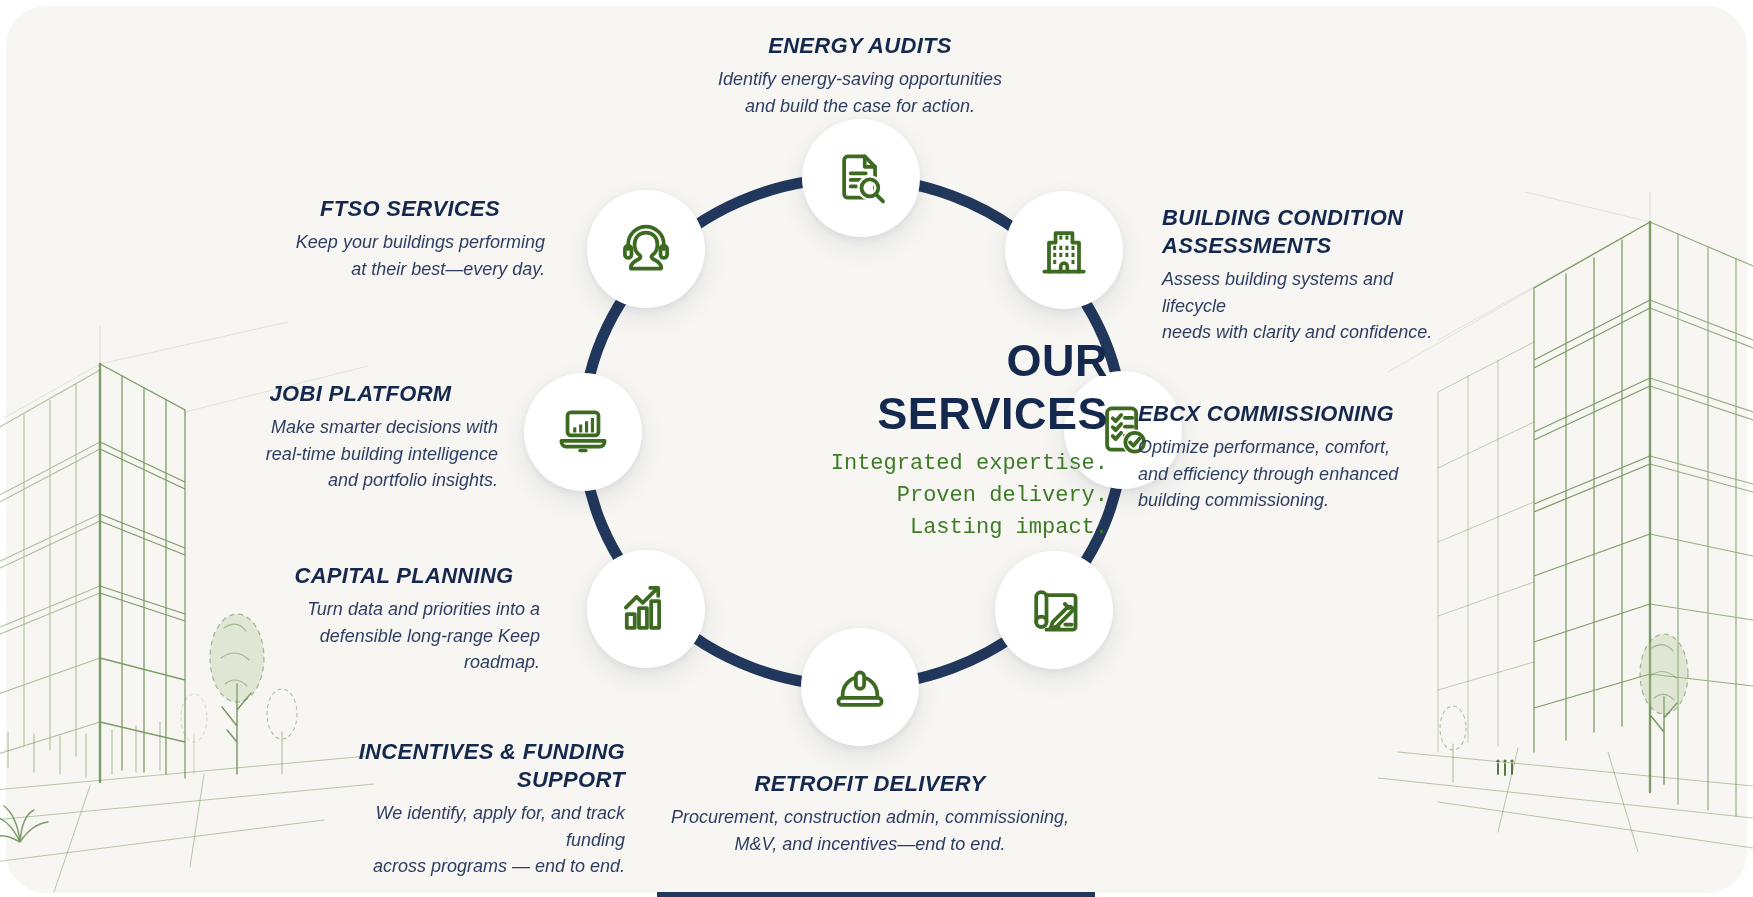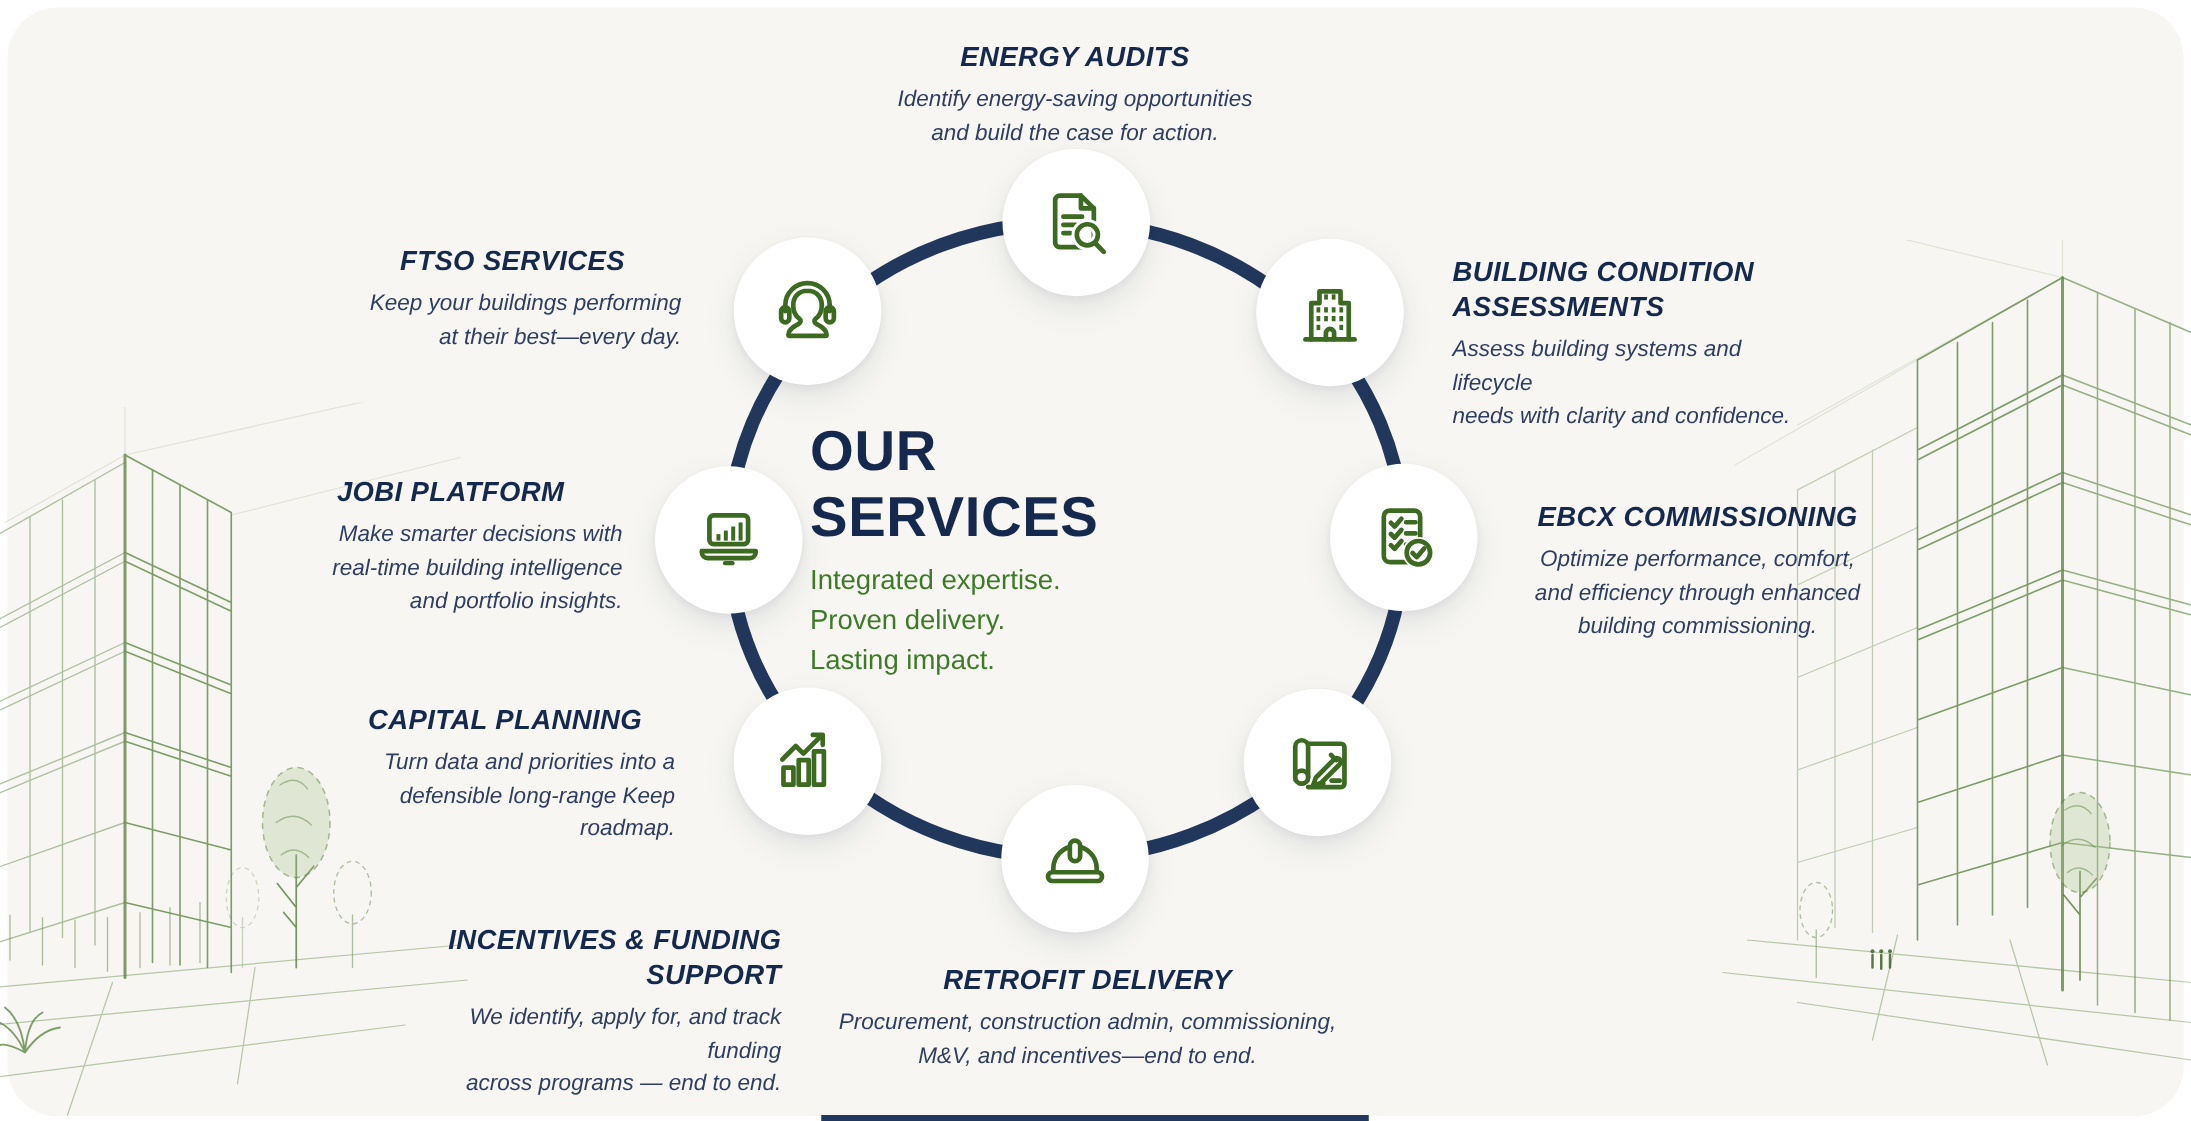--- a/index.html
+++ b/index.html
@@ -12,23 +12,23 @@
         box-shadow:0 10px 24px rgba(25,45,75,.10), 0 2px 6px rgba(25,45,75,.06);
         display:flex;align-items:center;justify-content:center;color:#3c6a20;}
   .node svg{display:block;}
   .svc{position:absolute;}
   .align-center{text-align:center;}
   .align-right{text-align:right;}
   .align-left{text-align:left;margin-top:16px;}
   .title{font-size:22px;font-weight:700;color:#15294e;line-height:28px;letter-spacing:.3px;font-style:italic;}
   .title.title-center{text-align:center;}
   .desc{font-size:18px;color:#2e3e63;line-height:26.5px;margin-top:6px;font-weight:400;font-style:italic;}
-  .center-block{position:absolute;left:648px;top:334px;width:420px;text-align:left;}
+  .center-block{position:absolute;left:688px;top:334px;width:420px;text-align:right;}
   .center-title{font-size:45px;font-weight:700;color:#15294e;line-height:53px;letter-spacing:.5px;}
-  .center-tag{font-size:22px;color:#3d7b27;line-height:32px;margin-top:8px;font-weight:400;}
+  .center-tag{font-size:22px;color:#3d7b27;line-height:32px;margin-top:8px;font-weight:400;font-family:Liberation Mono, monospace;}
   .bottom-strip{position:absolute;left:657px;top:892px;width:438px;height:5px;background:#22375c;}
 </style>
 </head>
 <body>
 
 <div class="canvas">
   <div class="card"></div>
 
   <svg class="bg-art" style="left:-6px;top:322px;width:380px;height:575px;" viewBox="0 0 380 575">
     <g stroke="#55803a" fill="none" stroke-linecap="round">
@@ -236,21 +236,21 @@
     <div class="title">
       <div>BUILDING CONDITION</div>
       <div>ASSESSMENTS</div>
     </div>
     <div class="desc">
       <div>Assess building systems and lifecycle</div>
       <div>needs with clarity and confidence.</div>
     </div>
   </div>
 
-  <div class="svc align-left" style="left:1208px;top:384px;width:300px;text-align:center;">
+  <div class="svc align-left" style="left:1138px;top:384px;width:300px;">
     <div class="title">
       <div>EBCX COMMISSIONING</div>
     </div>
     <div class="desc">
       <div>Optimize performance, comfort,</div>
       <div>and efficiency through enhanced</div>
       <div>building commissioning.</div>
     </div>
   </div>
 

